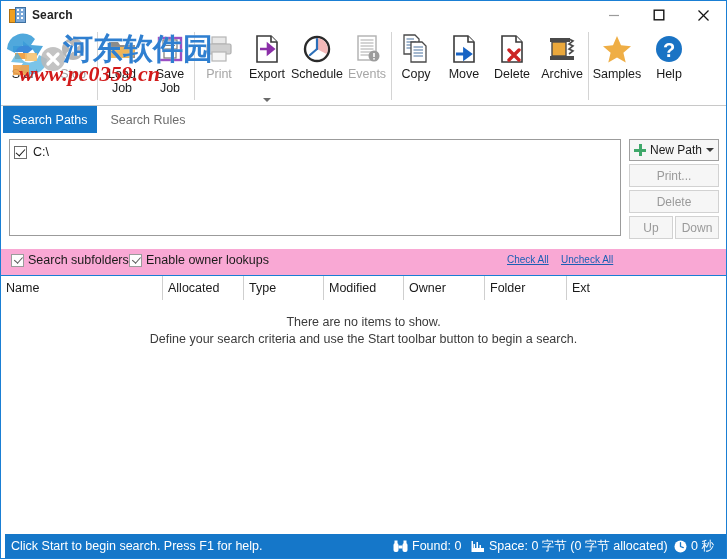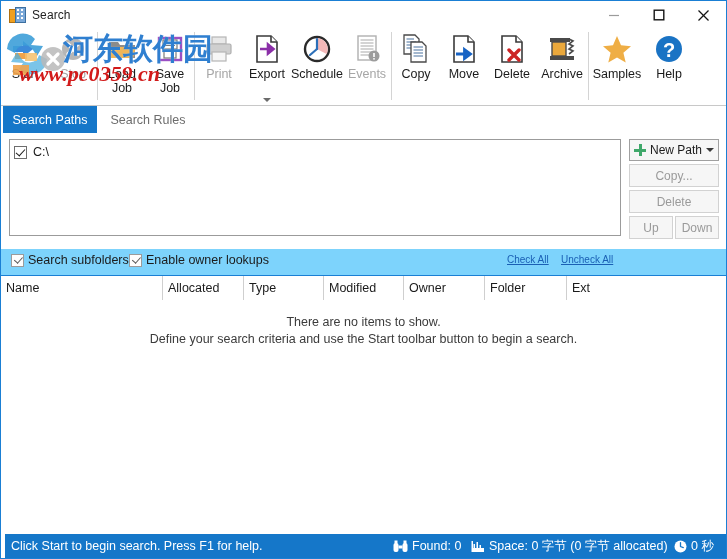--- a/index.html
+++ b/index.html
@@ -45,20 +45,21 @@
   }
   .ti-bld::before {
     content: ""; position: absolute;
     left: 1px; top: 1px; width: 2px; height: 2px;
     background: #fff;
     box-shadow: 4px 0 0 #fff, 0 4px 0 #fff, 4px 4px 0 #fff, 0 8px 0 #fff, 4px 8px 0 #fff;
   }
   .title-text {
     font-size: 12px; color: #222222;
     letter-spacing: 0.1px;
+    font-weight: bold;
   }
   .winbtns {
     position: absolute; right: 0; top: 0;
     height: 28px; display: flex;
   }
   .winbtn {
     width: 45px; height: 28px;
     display: flex; align-items: center; justify-content: center;
   }
   .winbtn svg { display: block; }
@@ -215,21 +216,21 @@
     border-right: 4px solid transparent;
     border-top: 4px solid #3a3a3a;
   }
   .btnrow { display: flex; gap: 2px; }
   .btnrow .btn { width: 44px; }
 
   
   .options-row {
     position: absolute; top: 248px; left: 0;
     width: 725px; height: 26px;
-    background: #7dd3fc;
+    background: #f9a8d4;
     border-bottom: 1px solid #1a7fd4;
   }
   .opt {
     position: absolute; top: 4px;
     display: flex; align-items: center;
     font-size: 12.5px; color: #1b1b1b;
   }
   .cb-sm {
     width: 13px; height: 13px; box-sizing: border-box;
     border: 1px solid #9b9b9b; background: #fdfdfd;
@@ -548,21 +549,21 @@
       </div>
     </div>
 
     <div class="side-btns">
       <div class="btn newpath">
         <span class="plus"></span>
         <span>New Path</span>
         <span class="caret-dn"></span>
       </div>
       <div class="btn disabled">
-        <span>Copy...</span>
+        <span>Print...</span>
       </div>
       <div class="btn disabled">
         <span>Delete</span>
       </div>
       <div class="btnrow">
         <div class="btn disabled">
           <span>Up</span>
         </div>
         <div class="btn disabled">
           <span>Down</span>

